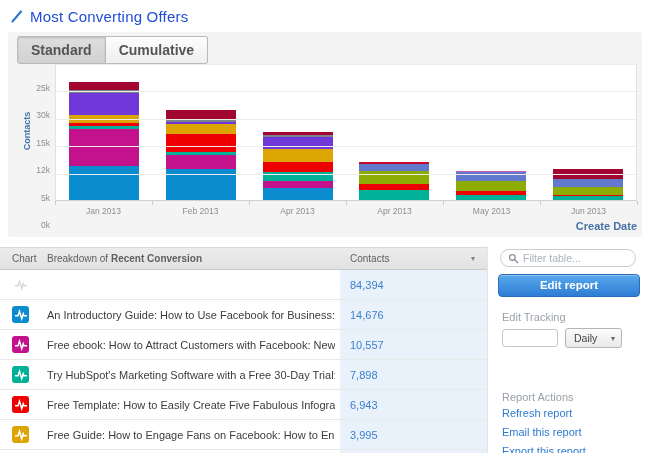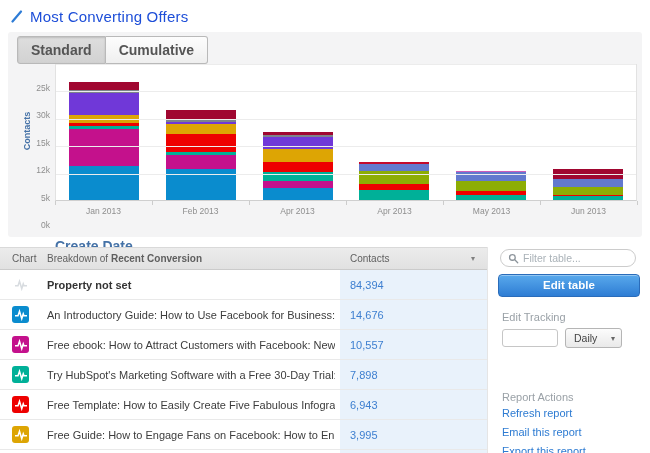--- a/index.html
+++ b/index.html
@@ -27,22 +27,22 @@
   .bars-row { position: absolute; left: 0; bottom: 0; width: 100%; height: 100%; display: flex; }
   .bar-slot { flex: 1; display: flex; align-items: flex-end; justify-content: center; }
   .bar { width: 70px; display: flex; flex-direction: column-reverse; }
   .seg { width: 100%; }
   .y-label { position: absolute; width: 40px; text-align: right; font-size: 8.5px; color: #8e8e8e; margin-top: 24px; }
   .y-title { position: absolute; left: -31px; top: 94px; width: 100px; text-align: center;
              transform: rotate(-90deg); font-size: 9px; font-weight: bold; color: #4572a7; }
   .x-labels { position: absolute; left: 47px; top: 174px; width: 582px; display: flex; }
   .x-label { flex: 1; text-align: center; font-size: 8.5px; color: #8e8e8e; }
   .x-tick { position: absolute; top: 169px; width: 1px; height: 4px; background: #ccc; }
-  .x-title { position: absolute; left: 47px; top: 206px; width: 582px; text-align: left;
-             font-size: 14px; font-weight: bold; color: #4572a7; }
+  .x-title { position: absolute; left: 47px; top: 188px; width: 582px; text-align: right;
+             font-size: 11px; font-weight: bold; color: #4572a7; }
 
   
   .table { position: absolute; left: 0; top: 247px; width: 488px; height: 206px;
            overflow: hidden; border-right: 1px solid #e5e5e5; }
   .thead { position: relative; height: 23px; background: linear-gradient(#ececec, #e1e1e1);
            border-top: 1px solid #d9d9d9; border-bottom: 1px solid #cbcbcb;
            font-size: 10px; color: #5f5f5f; line-height: 22px; }
   .th-chart { position: absolute; left: 12px; }
   .th-breakdown { position: absolute; left: 47px; }
   .th-contacts { position: absolute; left: 350px; }
@@ -221,21 +221,20 @@
       <span class="th-contacts">Contacts</span>
       <span class="th-caret">▾</span>
     </div>
     <div id="table-body">
         <div class="trow">
           <div class="t-icon">
             <svg width="12" height="12" viewBox="0 0 16 16">
               <polyline points="0,9 4,9 6,3 9,13 11,6.5 12,9 16,9" fill="none" stroke="#d8dce0" stroke-width="2"></polyline>
             </svg>
           </div>
-          <div class="t-label bold">Property not set</div>
           <div class="t-contacts">84,394</div>
         </div>
         <div class="trow">
           <div class="t-icon" style="background: rgb(10, 140, 206);">
             <svg width="12" height="12" viewBox="0 0 16 16">
               <polyline points="0,9 4,9 6,3 9,13 11,6.5 12,9 16,9" fill="none" stroke="#fff" stroke-width="2"></polyline>
             </svg>
           </div>
           <div class="t-label">An Introductory Guide: How to Use Facebook for Business: An Introducti...</div>
           <div class="t-contacts">14,676</div>
@@ -286,21 +285,21 @@
     <div class="filter">
       <span style="display:flex;">
         <svg width="11" height="11" viewBox="0 0 12 12">
           <circle cx="4.8" cy="4.8" r="3.1" fill="none" stroke="#8a9299" stroke-width="1.4"></circle>
           <line x1="7.4" y1="7.4" x2="10.6" y2="10.6" stroke="#8a9299" stroke-width="1.4" stroke-linecap="round"></line>
         </svg>
       </span>
       <input type="text" placeholder="Filter table..." style="">
     </div>
 
-    <div class="btn-edit">Edit table</div>
+    <div class="btn-edit">Edit report</div>
 
     <div class="lbl-goal">Edit Tracking</div>
     <input class="inp-goal" type="text" value="" style="">
     <div class="sel-freq">
       <span>Daily</span>
       <span class="sel-caret">▾</span>
     </div>
 
     <div class="lbl-actions">Report Actions</div>
     <div class="links" id="action-links">

